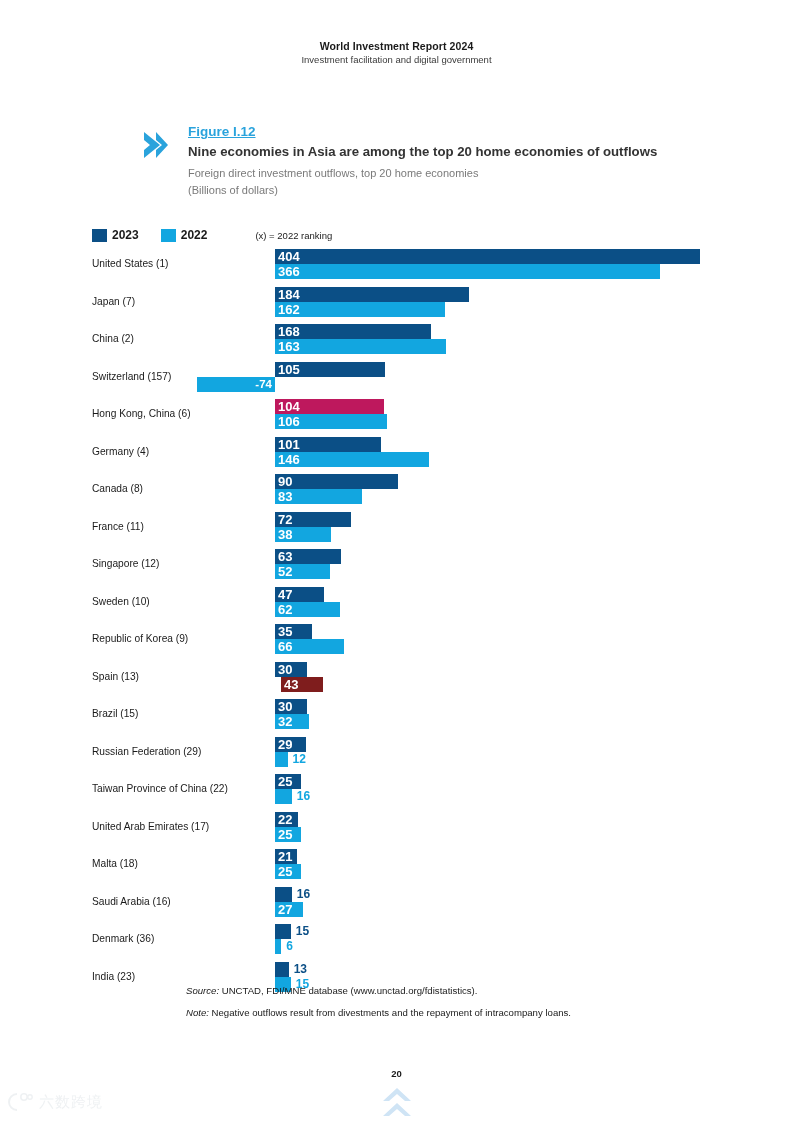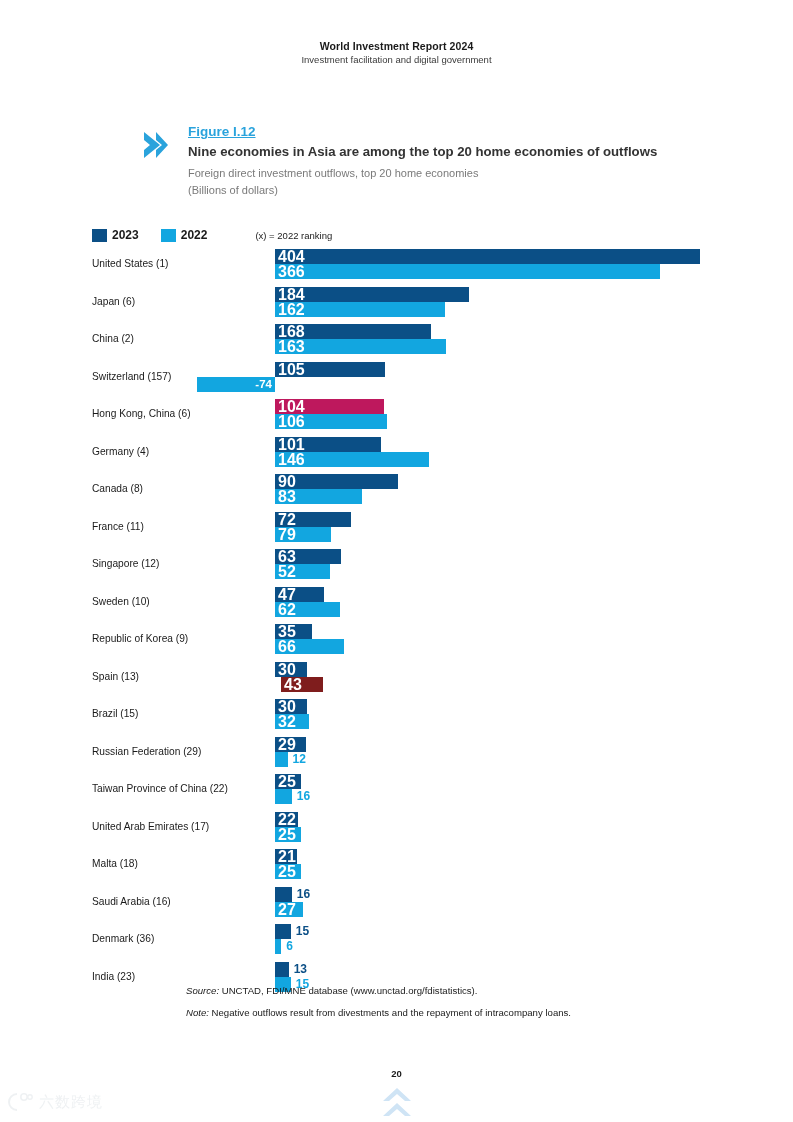--- a/index.html
+++ b/index.html
@@ -32,21 +32,21 @@
   .rank-note{font-size:9.5px;color:#1a1a1a;margin-left:26px;}
 
   
   .chart{position:absolute;left:0;top:248px;width:793px;}
   .row{position:relative;height:37.5px;}
   .rlabel{position:absolute;left:92px;top:10px;font-size:10.2px;color:#1a1a1a;white-space:nowrap;}
   .bars{position:absolute;left:0;top:1px;width:793px;height:32px;}
   .bar{position:absolute;height:15px;}
   .bar.b23{top:0;background:#0b4f86;}
   .bar.b22{top:15px;background:#12a6e0;}
-  .vin{position:absolute;top:0;left:3px;font-size:16px;font-weight:bold;color:#ffffff;line-height:15px;}
+  .vin{position:absolute;top:0;left:3px;font-size:13px;font-weight:bold;color:#ffffff;line-height:15px;}
   .vout{position:absolute;font-size:12px;font-weight:bold;line-height:15px;}
   .vout.c23{color:#0b4f86;}
   .vout.c22{color:#12a6e0;}
   .vneg{position:absolute;top:0;font-size:11.5px;font-weight:bold;color:#ffffff;line-height:15px;}
 
   
   .notes{position:absolute;left:186px;top:985px;width:520px;}
   .note{font-size:9.6px;color:#1a1a1a;line-height:1.35;margin-bottom:9px;}
   .note i{font-style:italic;}
 
@@ -99,21 +99,21 @@
         <div class="bars">
           <div class="bar b23" style="background: rgb(11, 79, 134); left: 275px; width: 425.008px;">
             <span class="vin">404</span>
           </div>
           <div class="bar b22" style="background: rgb(18, 166, 224); left: 275px; width: 385.032px;">
             <span class="vin">366</span>
           </div>
         </div>
       </div>
       <div class="row">
-        <div class="rlabel">Japan (6)</div>
+        <div class="rlabel">Japan (7)</div>
         <div class="bars">
           <div class="bar b23" style="background: rgb(11, 79, 134); left: 275px; width: 193.568px;">
             <span class="vin">184</span>
           </div>
           <div class="bar b22" style="background: rgb(18, 166, 224); left: 275px; width: 170.424px;">
             <span class="vin">162</span>
           </div>
         </div>
       </div>
       <div class="row">
@@ -171,21 +171,21 @@
           </div>
         </div>
       </div>
       <div class="row">
         <div class="rlabel">France (11)</div>
         <div class="bars">
           <div class="bar b23" style="background: rgb(11, 79, 134); left: 275px; width: 75.744px;">
             <span class="vin">72</span>
           </div>
           <div class="bar b22" style="background: rgb(18, 166, 224); left: 275px; width: 55.756px;">
-            <span class="vin">79</span>
+            <span class="vin">38</span>
           </div>
         </div>
       </div>
       <div class="row">
         <div class="rlabel">Singapore (12)</div>
         <div class="bars">
           <div class="bar b23" style="background: rgb(11, 79, 134); left: 275px; width: 66.276px;">
             <span class="vin">63</span>
           </div>
           <div class="bar b22" style="background: rgb(18, 166, 224); left: 275px; width: 54.704px;">

